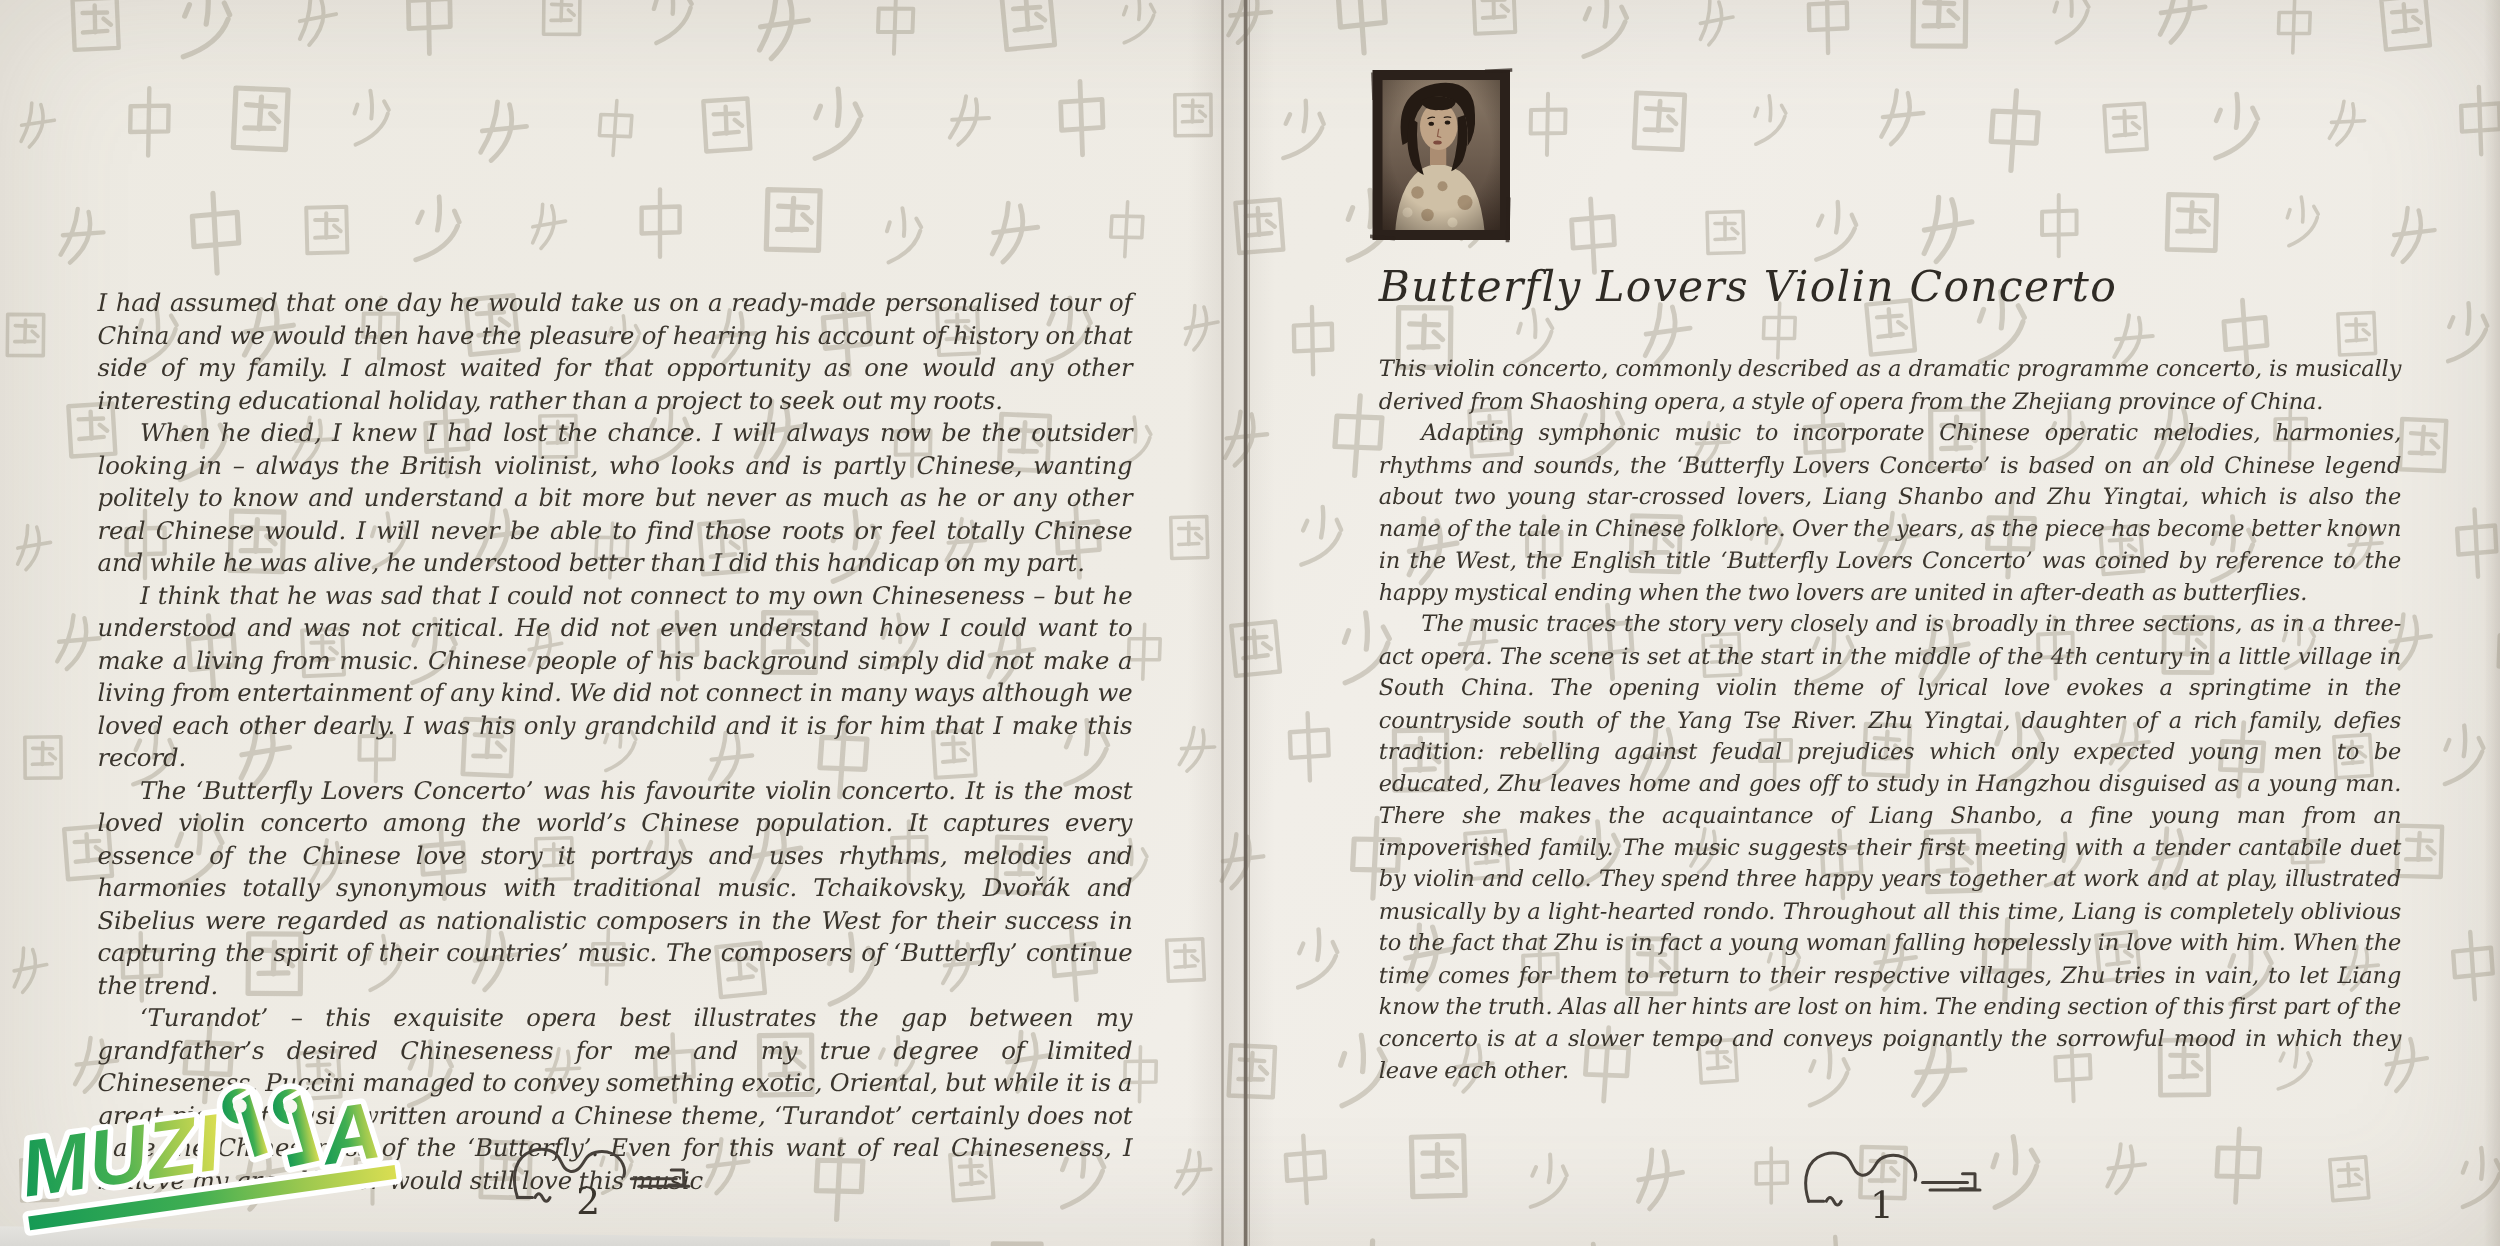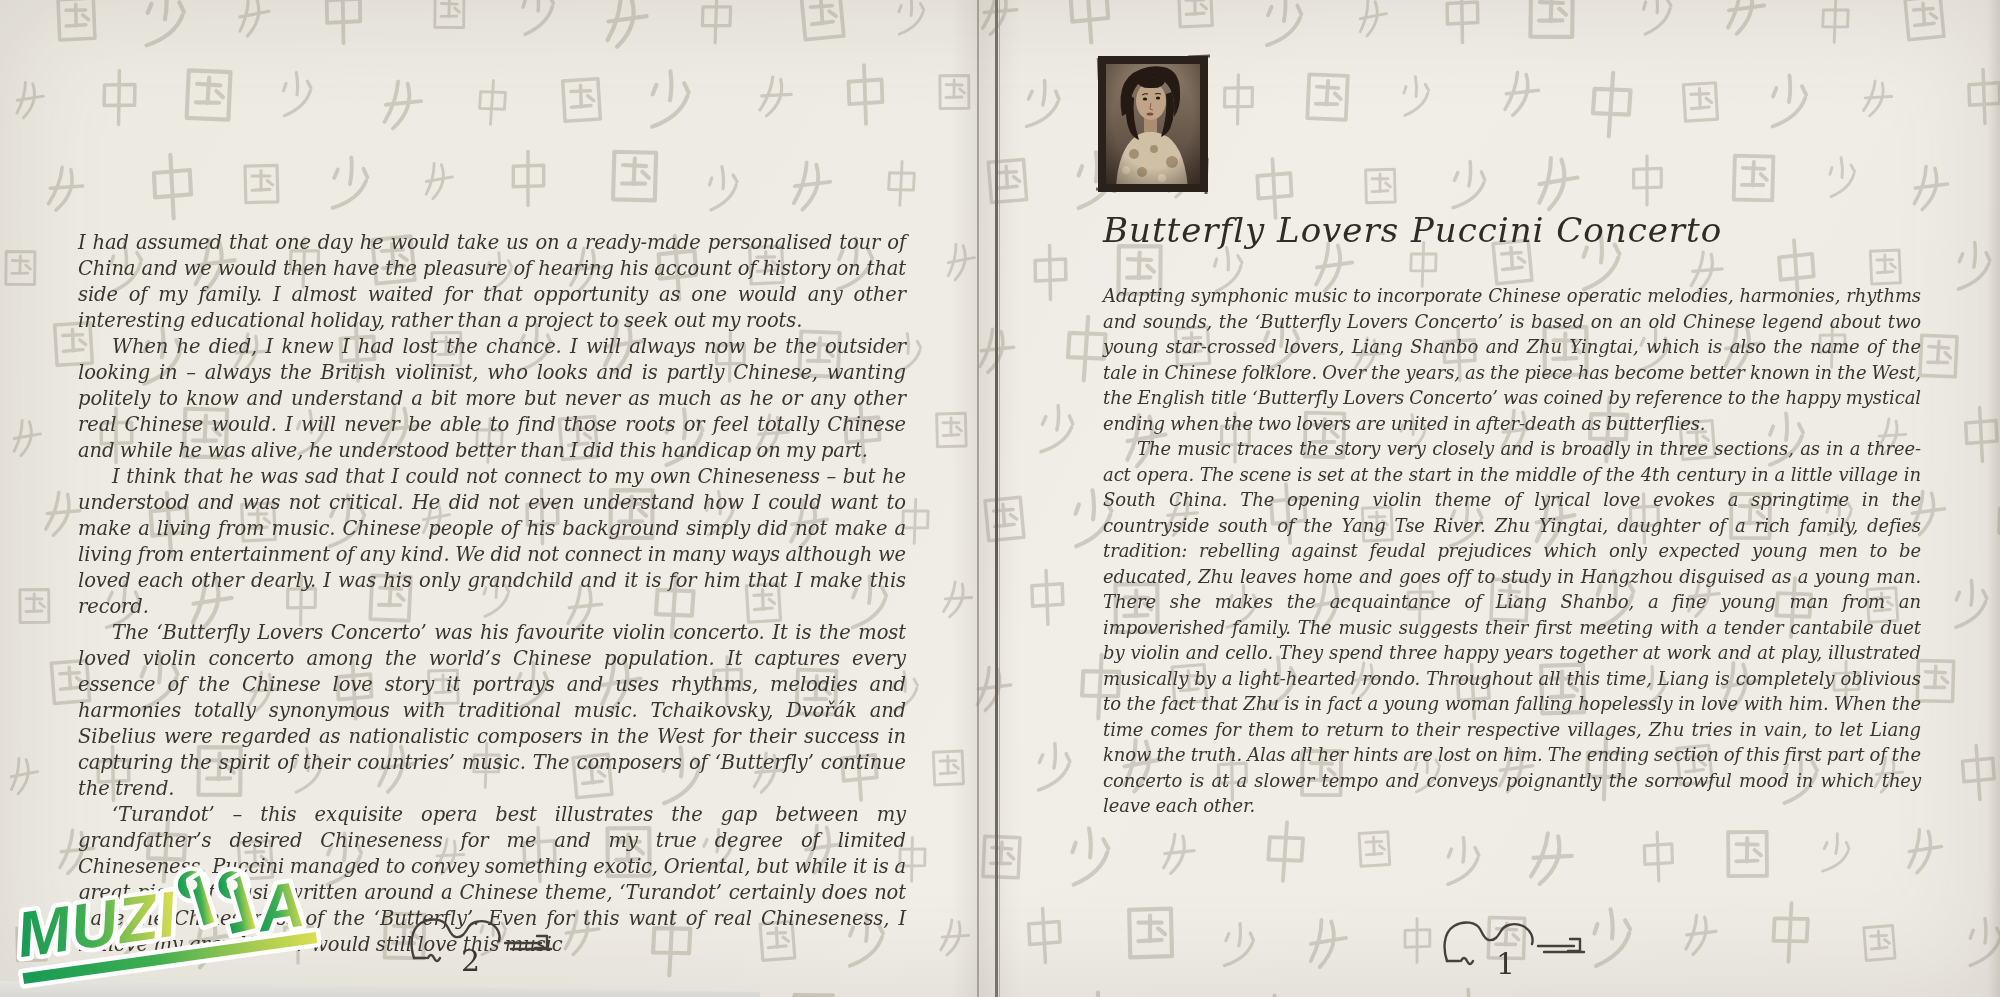--- a/index.html
+++ b/index.html
@@ -436,23 +436,24 @@
       <ellipse cx="54" cy="60" rx="3.4" ry="1.6" fill="#7d4b3e"></ellipse>
       <rect x="6" y="6" width="102" height="128" fill="url(#vign)"></rect>
 
       <rect x="6" y="6" width="102" height="128" fill="none" stroke="#2b211b" stroke-width="8"></rect>
       <path d="M92,3 L114,2" stroke="#2b211b" stroke-width="3" opacity=".75"></path>
       <path d="M111,104 L110,140" stroke="#2b211b" stroke-width="3" opacity=".7"></path>
       <path d="M0,135 L20,137" stroke="#2b211b" stroke-width="3" opacity=".7"></path>
       <path d="M3,26 L2,4" stroke="#2b211b" stroke-width="2.5" opacity=".6"></path>
     </svg>
 
-    <div class="page-title">Butterfly Lovers Puccini Concerto</div>
+    <div class="page-title">Butterfly Lovers Violin Concerto</div>
 
     <div id="right-text" class="page-text">
+        <p>This violin concerto, commonly described as a dramatic programme concerto, is musically derived from Shaoshing opera, a style of opera from the Zhejiang province of China.</p>
         <p>Adapting symphonic music to incorporate Chinese operatic melodies, harmonies, rhythms and sounds, the ‘Butterfly Lovers Concerto’ is based on an old Chinese legend about two young star-crossed lovers, Liang Shanbo and Zhu Yingtai, which is also the name of the tale in Chinese folklore. Over the years, as the piece has become better known in the West, the English title ‘Butterfly Lovers Concerto’ was coined by reference to the happy mystical ending when the two lovers are united in after-death as butterflies.</p>
         <p>The music traces the story very closely and is broadly in three sections, as in a three-act opera. The scene is set at the start in the middle of the 4th century in a little village in South China. The opening violin theme of lyrical love evokes a springtime in the countryside south of the Yang Tse River. Zhu Yingtai, daughter of a rich family, defies tradition: rebelling against feudal prejudices which only expected young men to be educated, Zhu leaves home and goes off to study in Hangzhou disguised as a young man. There she makes the acquaintance of Liang Shanbo, a fine young man from an impoverished family. The music suggests their first meeting with a tender cantabile duet by violin and cello. They spend three happy years together at work and at play, illustrated musically by a light-hearted rondo. Throughout all this time, Liang is completely oblivious to the fact that Zhu is in fact a young woman falling hopelessly in love with him. When the time comes for them to return to their respective villages, Zhu tries in vain, to let Liang know the truth. Alas all her hints are lost on him. The ending section of this first part of the concerto is at a slower tempo and conveys poignantly the sorrowful mood in which they leave each other.</p>
       </div>
 
     <svg class="folio folio-right" width="150" height="64" viewBox="0 0 150 64">
       <g stroke="#46403a" stroke-width="2.4" fill="none" stroke-linecap="round" stroke-linejoin="round">
         <path d="M9,46 C5,34 5,18 16,11 C26,5 38,7 42,14 C45,19 46,24 51,25 C57,26 60,21 63,16 C66,10 76,7 85,11 C93,15 96,23 94,29"></path>
         <path d="M9,46 l12,0"></path>
         <path d="M23,46 q3,-6 6,0 q3,6 6,0"></path>
         <path d="M100,31 L136,31"></path>

